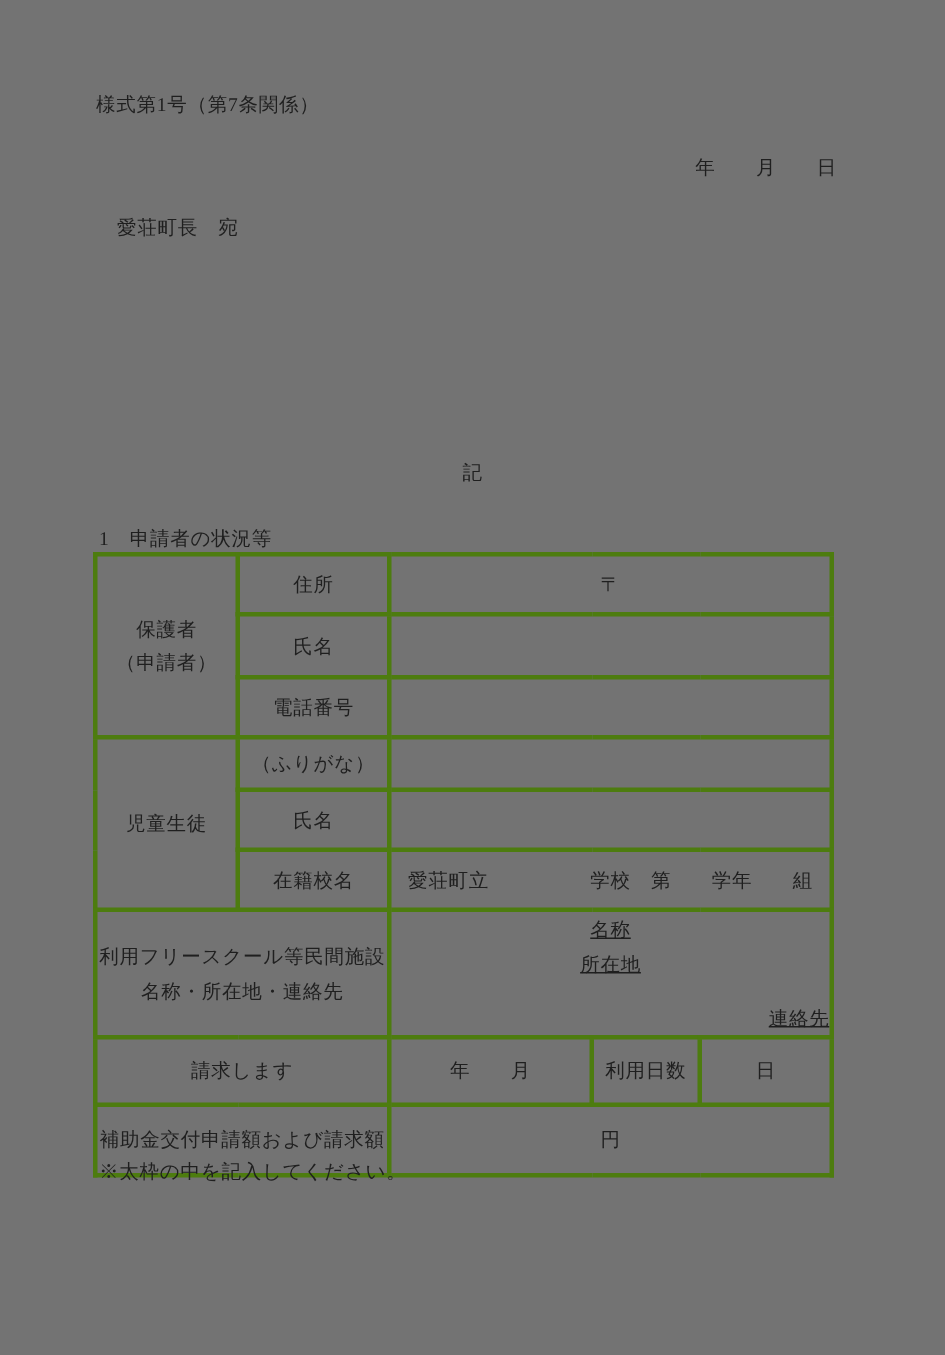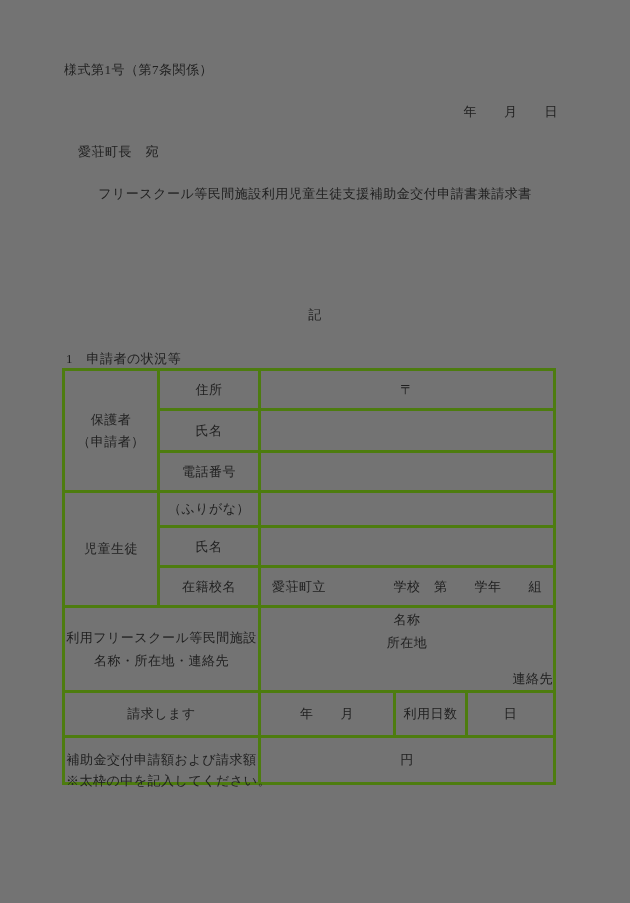--- a/index.html
+++ b/index.html
@@ -61,37 +61,36 @@
   tr.r8 { height: 45px; }
   tr.r9 { height: 47px; }
 
   td.value { text-align: left; }
   td.postal { vertical-align: top; text-align: left; padding: 4px 0 0 8px; }
   td.dotted-b { border-bottom: 1px dotted #868686; }
   td.dotless-t { border-top: none; }
   td.school-val { vertical-align: bottom; text-align: left; padding: 0 0 3px 7px; }
   td.facility-label div { line-height: 23px; }
   td.facility-val { vertical-align: top; text-align: left; padding: 5px 0 0 8px; }
-  td.facility-val .line { line-height: 23px; }
+  td.facility-val .line { line-height: 23px; text-decoration: underline; }
   td.facility-val .line.gap { margin-top: 13px; text-align: right; }
   td.ym { text-align: right; padding-right: 32px; }
   td.days { border-left: 2px solid #1b1b1b; border-right: 2px solid #1b1b1b; }
   td.unit-r { text-align: right; padding-right: 21px; }
   td.amount-label { text-align: left; padding-left: 6px; }
   td.group div { line-height: 22px; }
 </style>
 </head>
 <body>
 
 <div class="page">
 
   <div class="abs form-number">様式第1号（第7条関係）</div>
   <div class="abs date-line">年　　月　　日</div>
   <div class="abs addressee">愛荘町長　宛</div>
-  <div class="abs doc-title">フリースクール等民間施設利用児童生徒支援補助金交付申請書兼請求書</div>
   <div class="abs record-mark">記</div>
   <div class="abs section-heading">1　申請者の状況等</div>
 
   <table class="form">
     <colgroup>
       <col style="width:95px">
       <col style="width:101px">
       <col style="width:135px">
       <col style="width:72px">
       <col style="width:88px">

